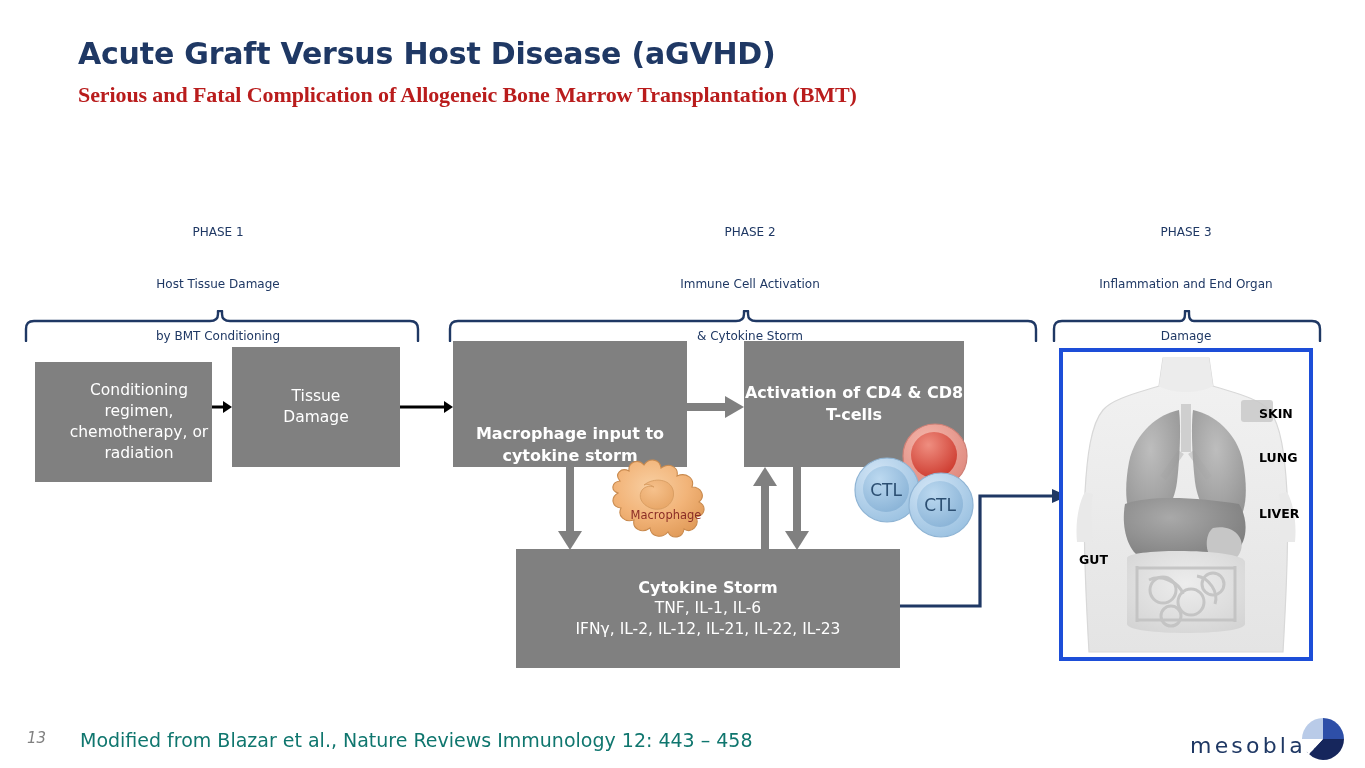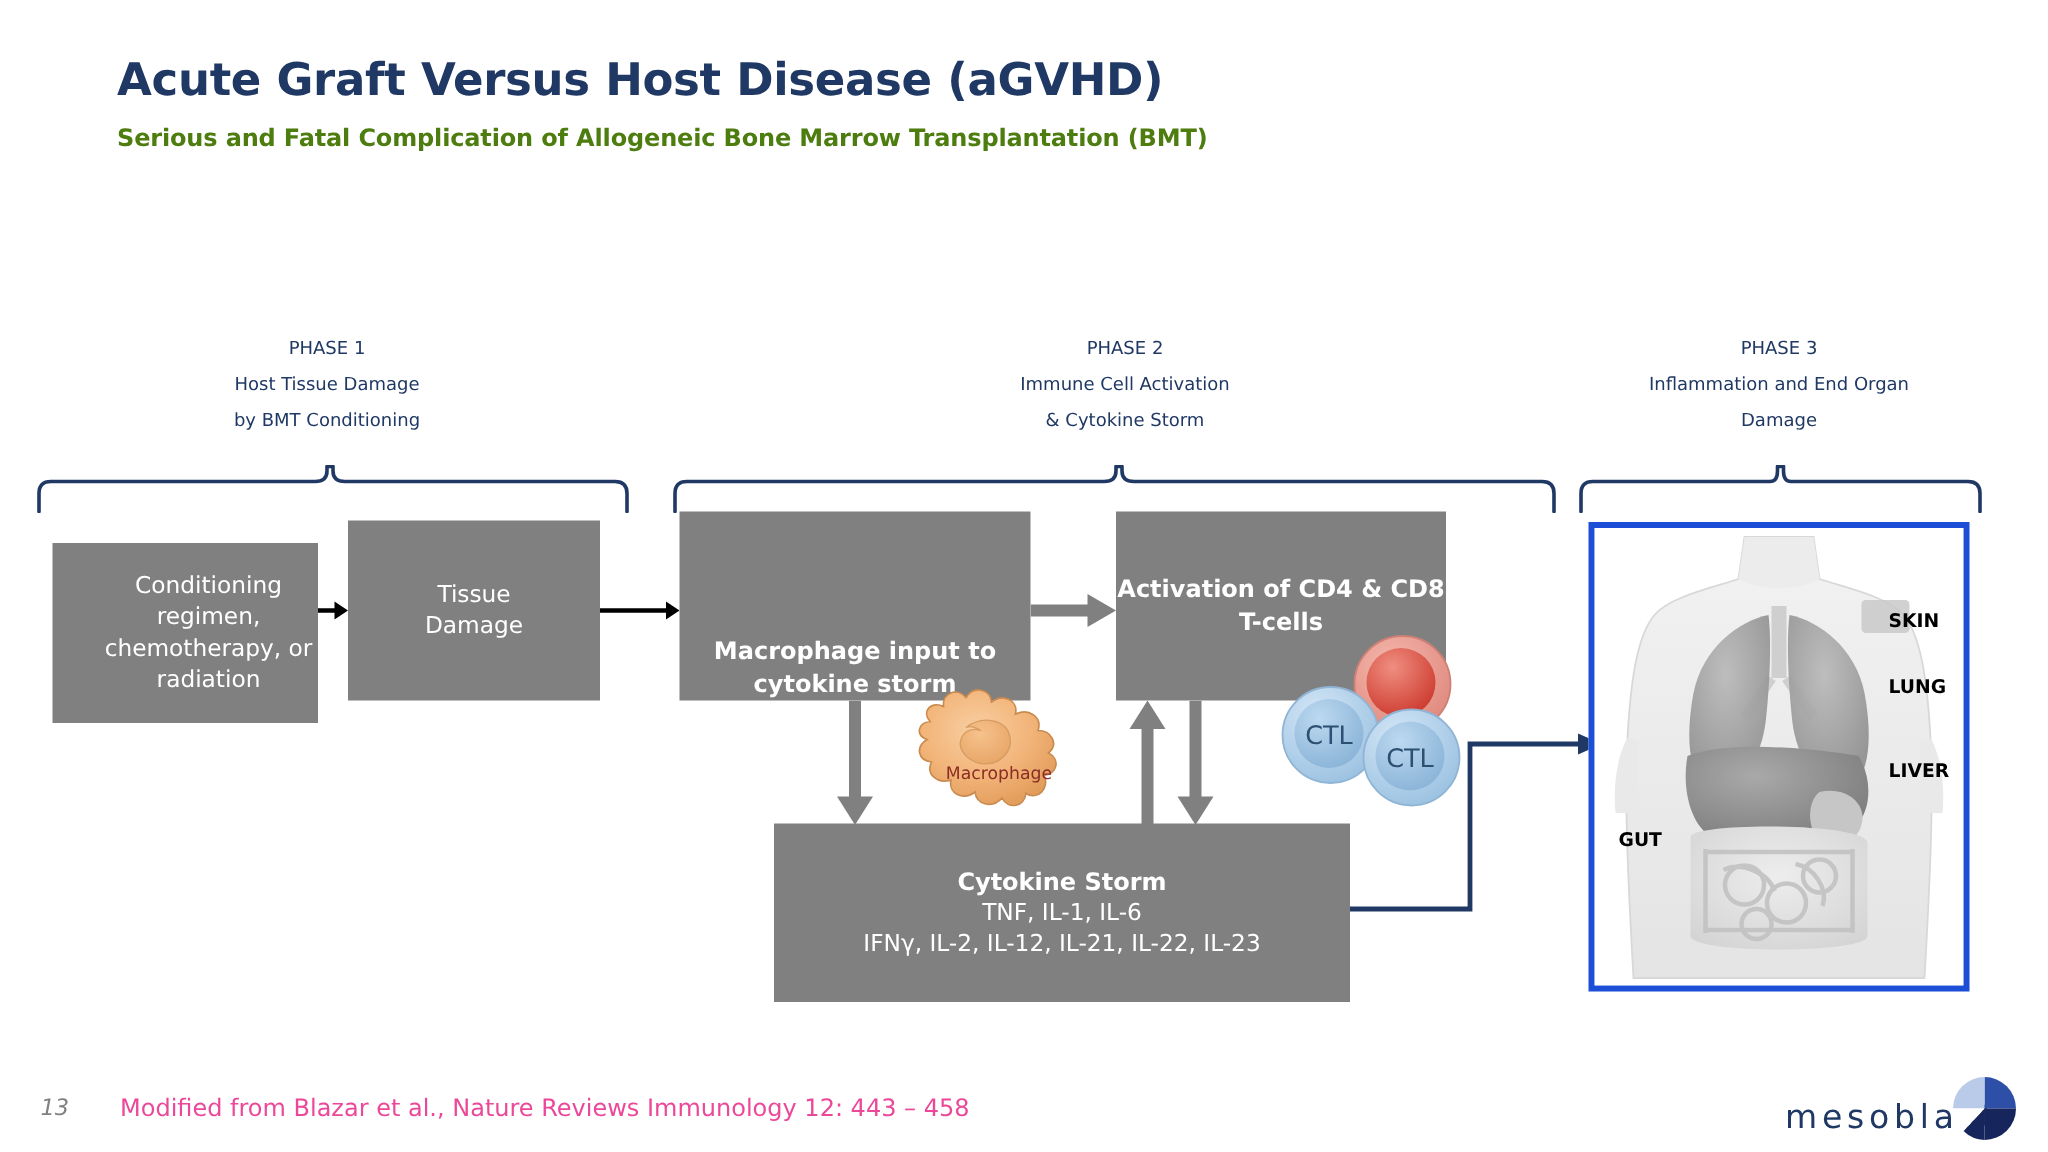--- a/index.html
+++ b/index.html
@@ -11,31 +11,32 @@
   .slide{position:absolute;inset:0;}
 
   
   .title{
     position:absolute;left:78px;top:36px;
     font-size:30px;font-weight:bold;color:#1f3864;letter-spacing:-0.2px;
     white-space:nowrap;
   }
   .subtitle{
     position:absolute;left:78px;top:82px;
-    font-size:16px;font-weight:bold;color:#4d7c0f;letter-spacing:-0.1px;
+    font-size:22px;font-weight:bold;color:#b91c1c;letter-spacing:-0.1px;
     white-space:nowrap;
+    font-family:Liberation Serif, serif;
   }
 
   
   .phase-head{
     position:absolute;text-align:center;color:#1f3864;
     font-size:12px;line-height:24px;
   }
   .phase-head .ph-num{display:block;}
-  .phase-head .ph-desc{display:block;}
+  .phase-head .ph-desc{display:block;margin-top:28px;}
 
   
   .brace{position:absolute;}
   .brace svg{display:block;}
 
   
   .gbox{
     position:absolute;background:#808080;color:#ffffff;
     display:flex;align-items:center;justify-content:center;text-align:center;
     box-sizing:border-box;
@@ -64,21 +65,21 @@
   }
   .organ-frame svg{display:block;}
 
   
   .slide-num{
     position:absolute;left:27px;top:729px;
     font-size:15px;font-style:italic;color:#808080;
   }
   .citation{
     position:absolute;left:80px;top:729px;
-    font-size:16px;color:#ec4899;white-space:nowrap;
+    font-size:19px;color:#0f766e;white-space:nowrap;
   }
 
   
   .logo{position:absolute;left:1190px;top:726px;height:34px;}
   .logo-word{
     position:absolute;left:0;top:7px;
     font-size:22px;color:#1f3864;letter-spacing:3.2px;
     font-family:"DejaVu Sans","Liberation Sans",sans-serif;
   }
   .logo-mark{position:absolute;left:110px;top:-10px;}

